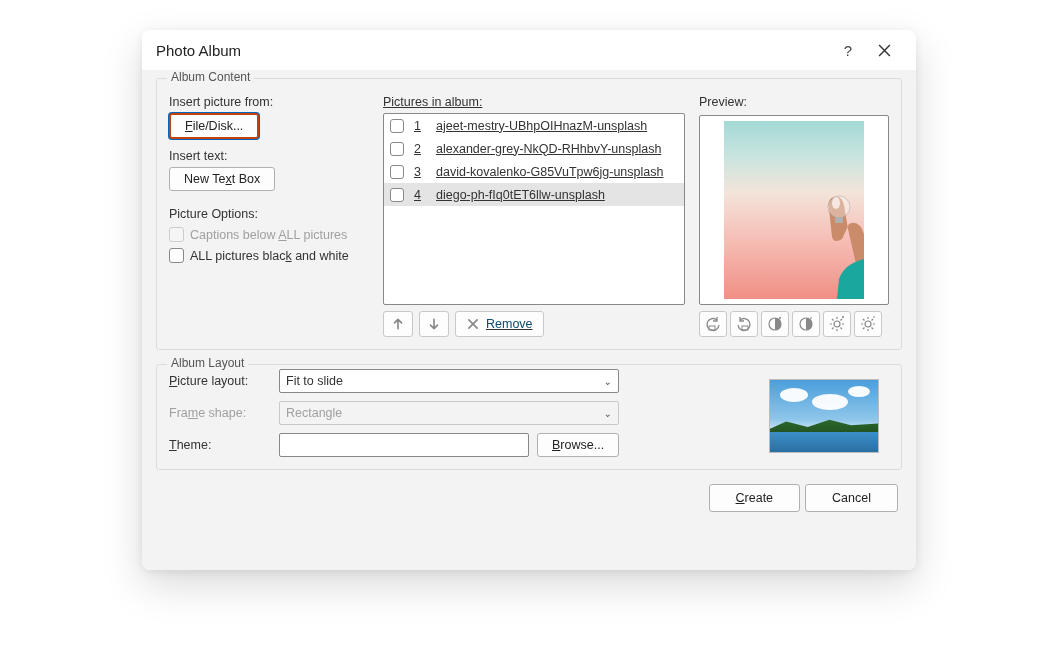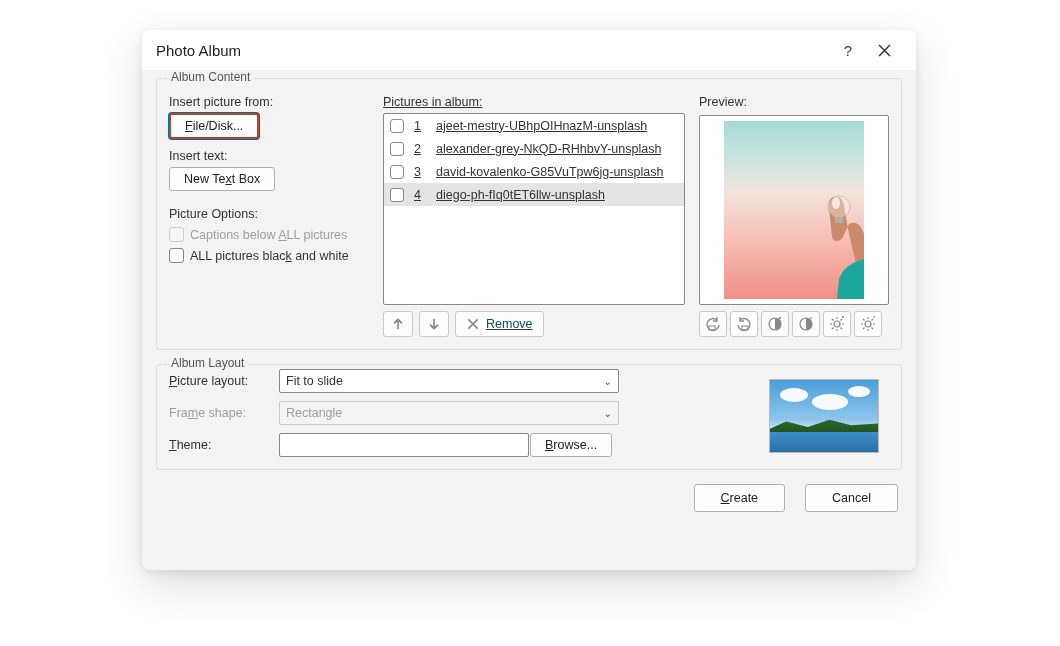--- a/index.html
+++ b/index.html
@@ -45,21 +45,21 @@
   .layout-grid { display: grid; grid-template-columns: 100px 340px 80px; column-gap: 10px; row-gap: 8px; align-items: center; }
   .select { border: 1px solid #888; background: #fff; height: 24px; padding: 0 6px; font-size: 12.5px; display: flex; align-items: center; justify-content: space-between; border-radius: 2px; }
   .select.disabled { color: #a0a0a0; background: #f3f3f3; border-color:#c9c9c9; }
   .select .caret { font-size: 10px; color: #555; }
   .textin { border: 1px solid #888; background: #fff; height: 24px; border-radius: 2px; }
   .layout-preview { position: absolute; right: 22px; top: 14px; width: 110px; height: 74px; border: 1px solid #bbb; }
   .lp-sky { position:absolute; inset:0; background: linear-gradient(to bottom, #4a9edb 0%, #8fc6ea 55%, #cfe7f6 70%); }
   .lp-cloud { position:absolute; background:#fff; border-radius:50%; opacity:0.95; }
   .lp-land { position:absolute; left:0; right:0; bottom:16px; height:18px; background: linear-gradient(to bottom,#2e6b2e,#1f4d1f); clip-path: polygon(0 60%, 15% 20%, 35% 50%, 55% 10%, 75% 40%, 100% 30%, 100% 100%, 0 100%); }
   .lp-water { position:absolute; left:0; right:0; bottom:0; height:20px; background: linear-gradient(to bottom,#3b8fc9,#2a6fa3); }
-  .footer { display: flex; justify-content: flex-end; gap: 20px; padding: 0 4px; }
+  .footer { display: flex; justify-content: flex-end; gap: 5px; padding: 0 4px; }
   u.acc { text-decoration: underline; }
 </style>
 </head>
 <body>
 
 <div class="backdrop">
   <div class="dialog">
     <div class="titlebar">
       <span class="title">Photo Album</span>
       <div class="tbtn">
@@ -228,21 +228,21 @@
           <span></span>
 
           <span class="disabled">Fra<u class="acc">m</u>e shape:</span>
           <div class="select disabled">
             <span>Rectangle</span>
             <span class="caret">⌄</span>
           </div>
           <span></span>
 
           <span><u class="acc">T</u>heme:</span>
-          <div style="display:flex; gap:1px; grid-column: 2 / span 2; align-items:center;">
+          <div style="display:flex; gap:8px; grid-column: 2 / span 2; align-items:center;">
             <div class="textin" style="width:250px;"></div>
             <button class="btn"><u class="acc">B</u>rowse...</button>
           </div>
         </div>
         <div class="layout-preview">
           <div class="lp-sky"></div>
           <div class="lp-cloud" style="width:28px;height:14px;top:8px;left:10px;"></div>
           <div class="lp-cloud" style="width:36px;height:16px;top:14px;left:42px;"></div>
           <div class="lp-cloud" style="width:22px;height:11px;top:6px;left:78px;"></div>
           <div class="lp-land"></div>

